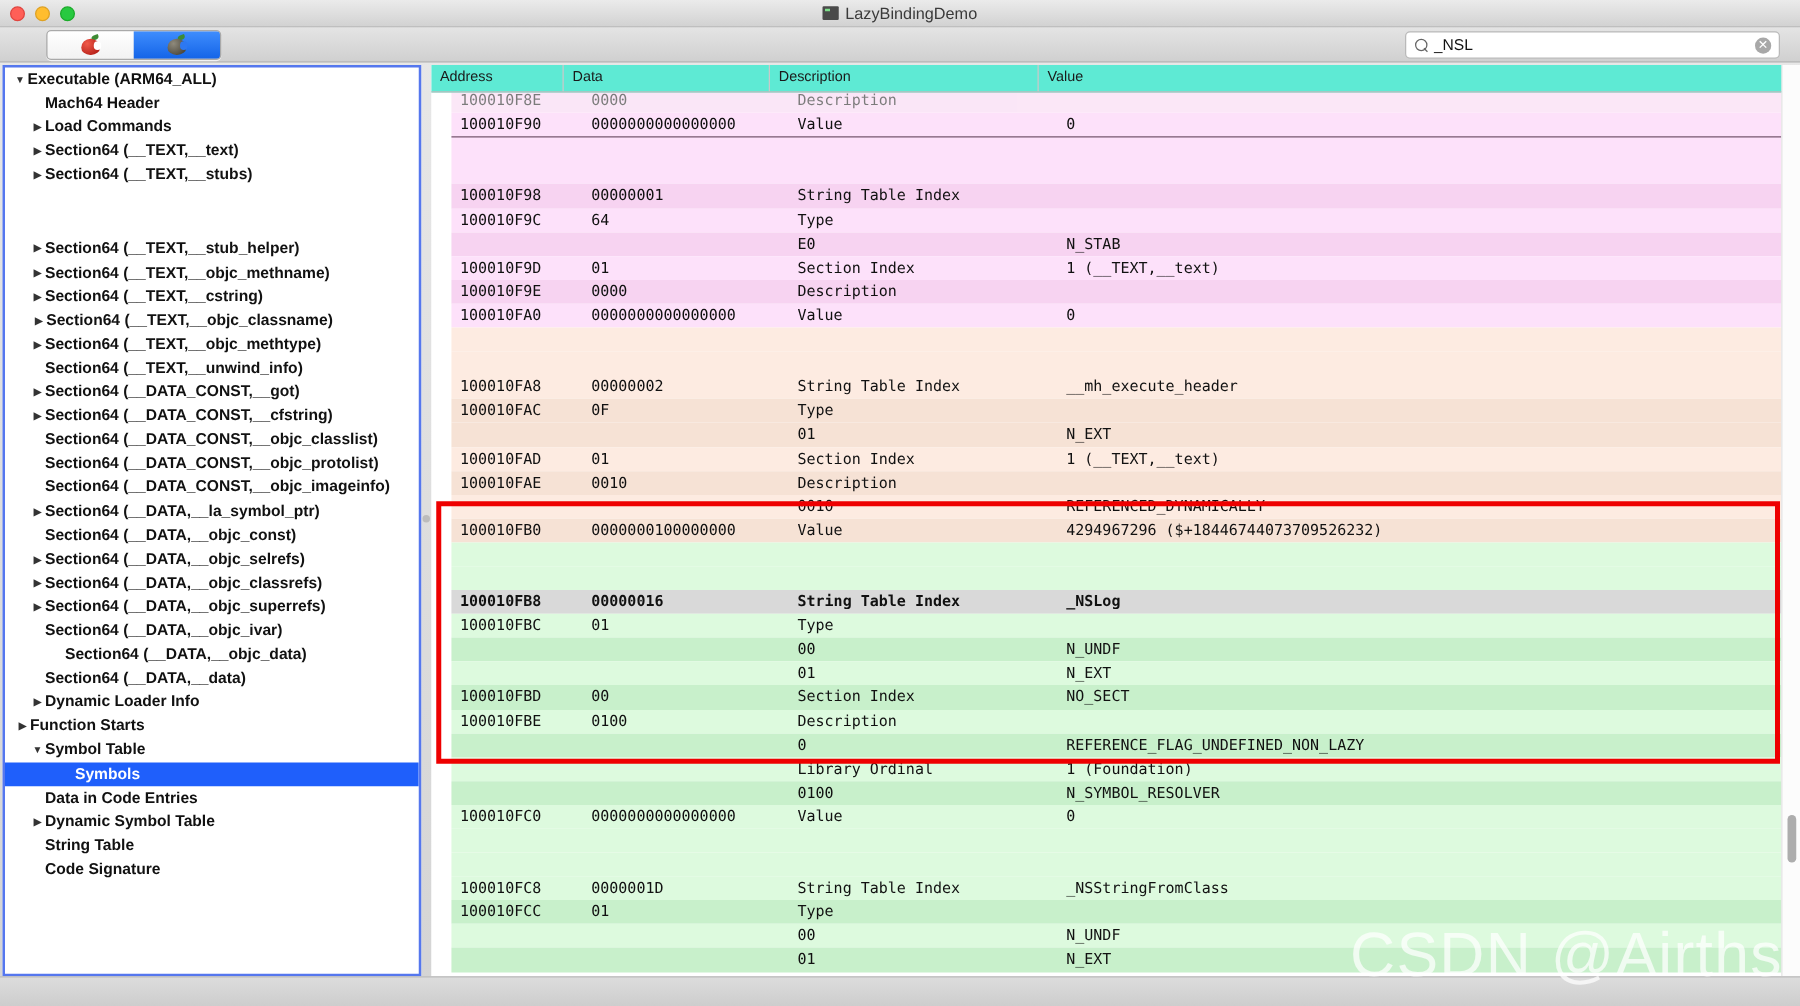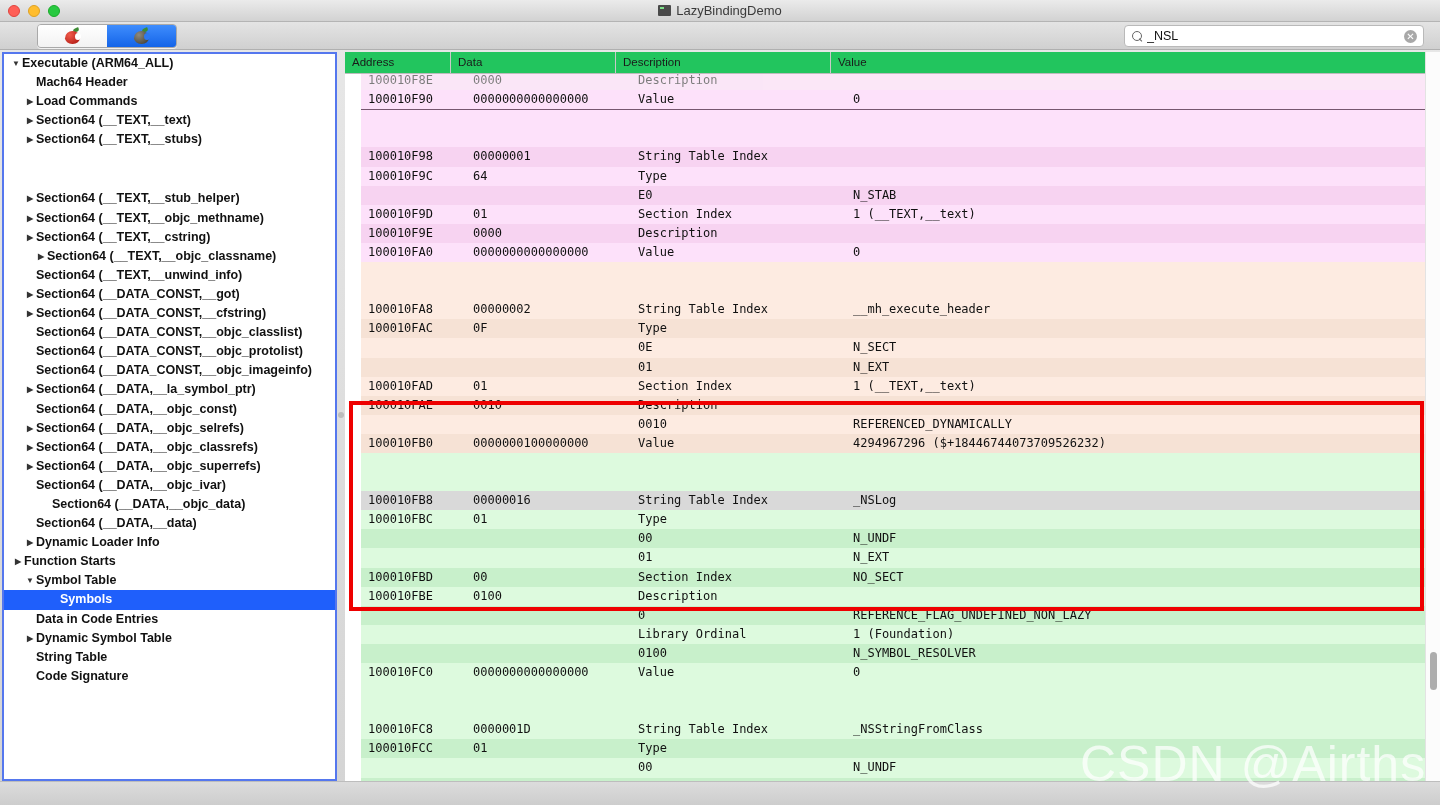--- a/index.html
+++ b/index.html
@@ -158,27 +158,27 @@
   .c-data  { position: absolute; left: 112px; width: 165px; }
   .c-desc  { position: absolute; left: 277px; width: 215px; }
   .c-val   { position: absolute; left: 492px; width: 560px; }
 
   .bg-pink-a  { background: #f7d3f1; }
   .bg-pink-b  { background: #fde1fa; }
   .bg-peach-a { background: #f6e2d5; }
   .bg-peach-b { background: #fdebe1; }
   .bg-green-a { background: #c8f0cb; }
   .bg-green-b { background: #ddfade; }
-  .bg-sel     { background: #d9d9d9; }
+  .bg-sel     { background: #d9d9d9; font-weight: bold; }
   .sep-top    { border-top: 1px solid #76566f; }
 
   
   #table-header {
     position: absolute; left: 0; top: 0; width: 1080px; height: 22px;
-    background: #22c55e; border-bottom: 1px solid #bcbcbc;
+    background: #5eead4; border-bottom: 1px solid #bcbcbc;
     z-index: 5;
   }
   #table-header .th {
     position: absolute; top: 0; height: 21px; line-height: 21px;
     font-family: "Liberation Sans", sans-serif;
     font-size: 11.5px; color: #1a1a1a;
     border-left: 1px solid #c9c9c9; padding-left: 7px;
   }
   #table-header .th:first-child { border-left: none; }
 
@@ -264,21 +264,22 @@
   <div id="sidebar">
     <div id="tree-body">
         <div class="tree-row" style="padding-left: 6px;"><span class="tw">▼</span><span>Executable  (ARM64_ALL)</span></div>
         <div class="tree-row" style="padding-left: 20px;"><span class="tw">&nbsp;</span><span>Mach64 Header</span></div>
         <div class="tree-row" style="padding-left: 20px;"><span class="tw">▶</span><span>Load Commands</span></div>
         <div class="tree-row" style="padding-left: 20px;"><span class="tw">▶</span><span>Section64 (__TEXT,__text)</span></div>
         <div class="tree-row" style="padding-left: 20px;"><span class="tw">▶</span><span>Section64 (__TEXT,__stubs)</span></div>
         <div class="tree-row" style="padding-left: 20px; margin-top: 40px;"><span class="tw">▶</span><span>Section64 (__TEXT,__stub_helper)</span></div>
         <div class="tree-row" style="padding-left: 20px;"><span class="tw">▶</span><span>Section64 (__TEXT,__objc_methname)</span></div>
         <div class="tree-row" style="padding-left: 20px;"><span class="tw">▶</span><span>Section64 (__TEXT,__cstring)</span></div>
-        <div class="tree-row" style="padding-left: 31px;"><span class="tw">▶</span><span>Section64 (__TEXT,__objc_classname)</span></div>
+        <div class="tree-row" style="padding-left: 21px;"><span class="tw">▶</span><span>Section64 (__TEXT,__objc_classname)</span></div>
+        <div class="tree-row" style="padding-left: 20px;"><span class="tw">▶</span><span>Section64 (__TEXT,__objc_methtype)</span></div>
         <div class="tree-row" style="padding-left: 20px;"><span class="tw">&nbsp;</span><span>Section64 (__TEXT,__unwind_info)</span></div>
         <div class="tree-row" style="padding-left: 20px;"><span class="tw">▶</span><span>Section64 (__DATA_CONST,__got)</span></div>
         <div class="tree-row" style="padding-left: 20px;"><span class="tw">▶</span><span>Section64 (__DATA_CONST,__cfstring)</span></div>
         <div class="tree-row" style="padding-left: 20px;"><span class="tw">&nbsp;</span><span>Section64 (__DATA_CONST,__objc_classlist)</span></div>
         <div class="tree-row" style="padding-left: 20px;"><span class="tw">&nbsp;</span><span>Section64 (__DATA_CONST,__objc_protolist)</span></div>
         <div class="tree-row" style="padding-left: 20px;"><span class="tw">&nbsp;</span><span>Section64 (__DATA_CONST,__objc_imageinfo)</span></div>
         <div class="tree-row" style="padding-left: 20px;"><span class="tw">▶</span><span>Section64 (__DATA,__la_symbol_ptr)</span></div>
         <div class="tree-row" style="padding-left: 20px;"><span class="tw">&nbsp;</span><span>Section64 (__DATA,__objc_const)</span></div>
         <div class="tree-row" style="padding-left: 20px;"><span class="tw">▶</span><span>Section64 (__DATA,__objc_selrefs)</span></div>
         <div class="tree-row" style="padding-left: 20px;"><span class="tw">▶</span><span>Section64 (__DATA,__objc_classrefs)</span></div>
@@ -385,26 +386,20 @@
             <span class="c-data">00000002</span>
             <span class="c-desc">String Table Index</span>
             <span class="c-val">__mh_execute_header</span>
           </div>
           <div class="row bg-peach-a">
             <span class="c-addr">100010FAC</span>
             <span class="c-data">0F</span>
             <span class="c-desc">Type</span>
             <span class="c-val"></span>
           </div>
-          <div class="row bg-peach-b">
-            <span class="c-addr"></span>
-            <span class="c-data"></span>
-            <span class="c-desc">0E</span>
-            <span class="c-val">N_SECT</span>
-          </div>
           <div class="row bg-peach-a">
             <span class="c-addr"></span>
             <span class="c-data"></span>
             <span class="c-desc">01</span>
             <span class="c-val">N_EXT</span>
           </div>
           <div class="row bg-peach-b">
             <span class="c-addr">100010FAD</span>
             <span class="c-data">01</span>
             <span class="c-desc">Section Index</span>

